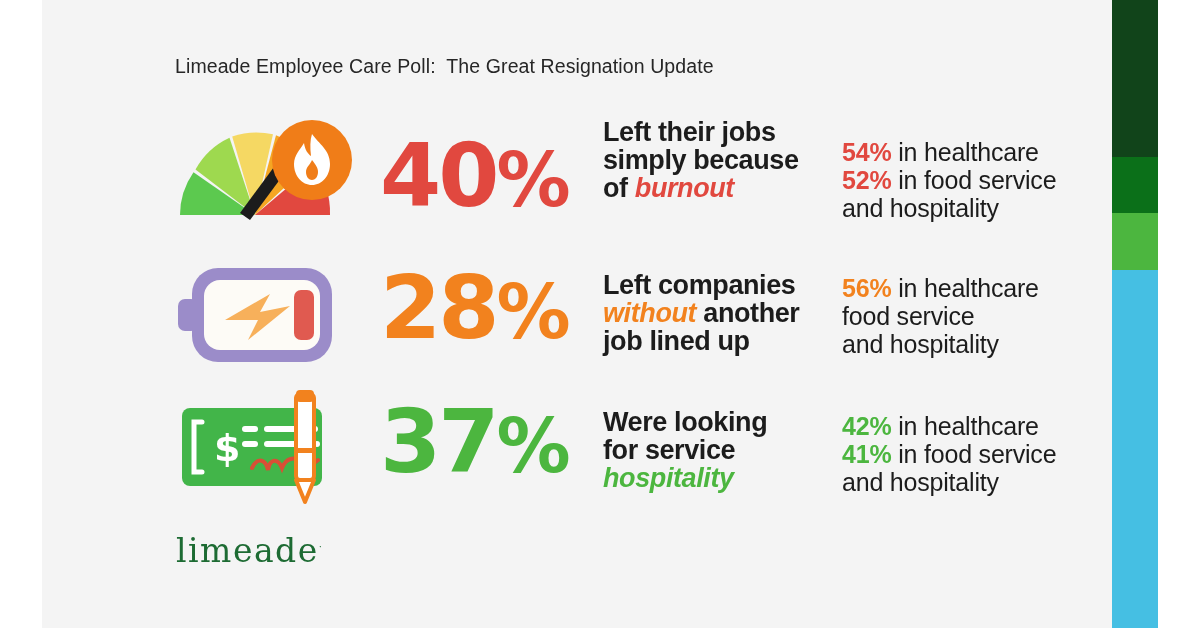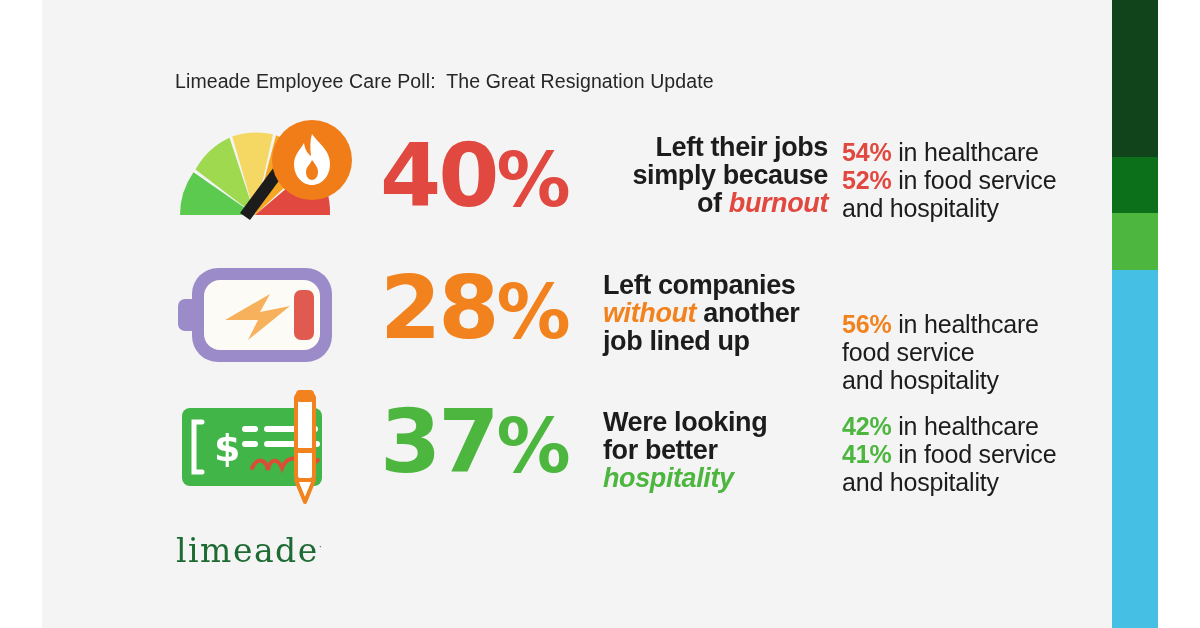--- a/index.html
+++ b/index.html
@@ -23,21 +23,21 @@
   #colorbar {
     position:absolute;
     left:1112px; top:0;
     width:46px; height:628px;
   }
   .band { width:100%; }
 
   
   #title {
     position:absolute;
-    left:133px; top:70px;
+    left:133px; top:55px;
     font-size:19.5px;
     font-weight:400;
     color:#262626;
     letter-spacing:.1px;
     white-space:pre;
   }
 
   
   .row { position:absolute; left:0; width:1070px; height:140px; }
   #row0 { top:110px; }
@@ -80,25 +80,25 @@
     font-size:25px;
     font-weight:400;
     line-height:28px;
     color:#1c1c1c;
     letter-spacing:-.2px;
   }
   .break b { font-weight:700; }
 
   
   #row0 .pct   { top:22px; }
-  #row0 .desc  { top:23px;text-align:right; }
+  #row0 .desc  { top:8px; }
   #row0 .break { top:28px; }
   #row1 .pct   { top:16px; }
   #row1 .desc  { top:23px; }
-  #row1 .break { top:26px;margin-top:36px; }
+  #row1 .break { top:26px; }
   #row2 .pct   { top:12px; }
   #row2 .desc  { top:22px; }
   #row2 .break { top:26px; }
 
   
   #logo {
     position:absolute;
     left:134px; top:531px;
     font-family:"DejaVu Serif", serif;
     font-size:33px;
@@ -222,21 +222,21 @@
         </g>
       </svg>
     </div>
 
     <div class="pct" style="color:#4cb63f">
       <span>37</span><span class="sym">%</span>
     </div>
 
     <div class="desc">
       <span>Were looking</span><br>
-      <span>for better</span><br>
+      <span>for service</span><br>
       <em style="color:#4cb63f">hospitality</em>
     </div>
 
     <div class="break">
       <b style="color:#4cb63f">42%</b><span> in healthcare</span><br>
       <b style="color:#4cb63f">41%</b><span> in food service</span><br>
       <span>and hospitality</span>
     </div>
   </div>
 

